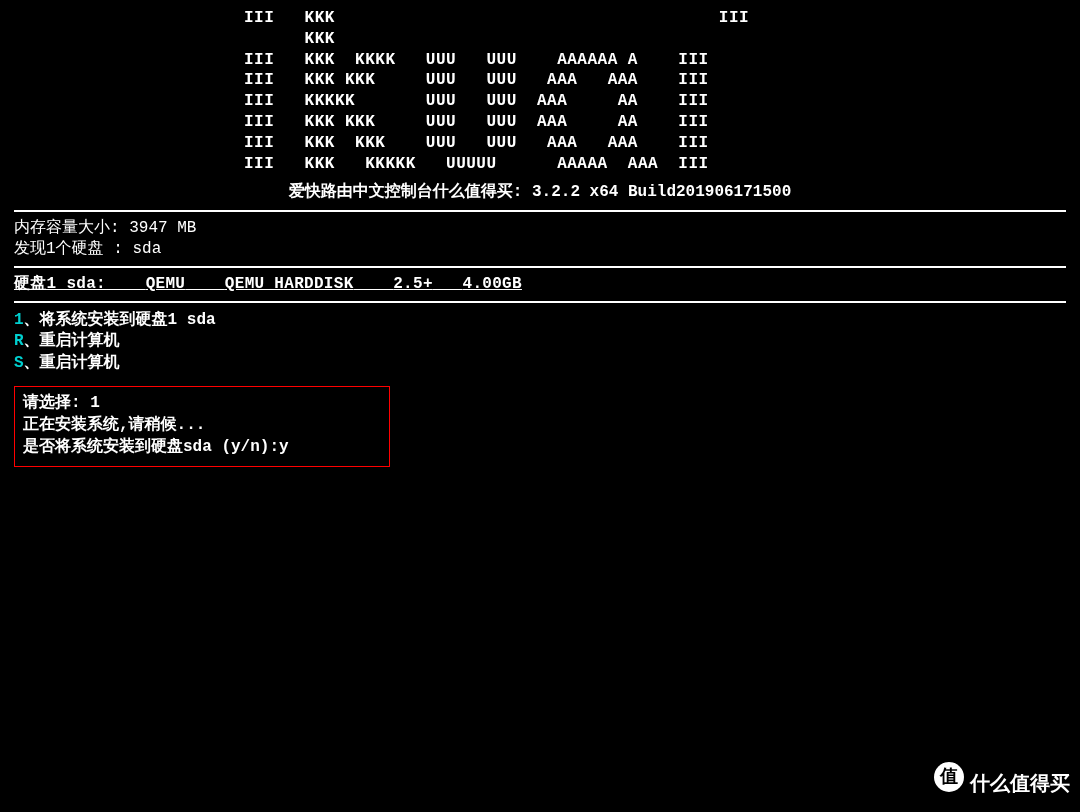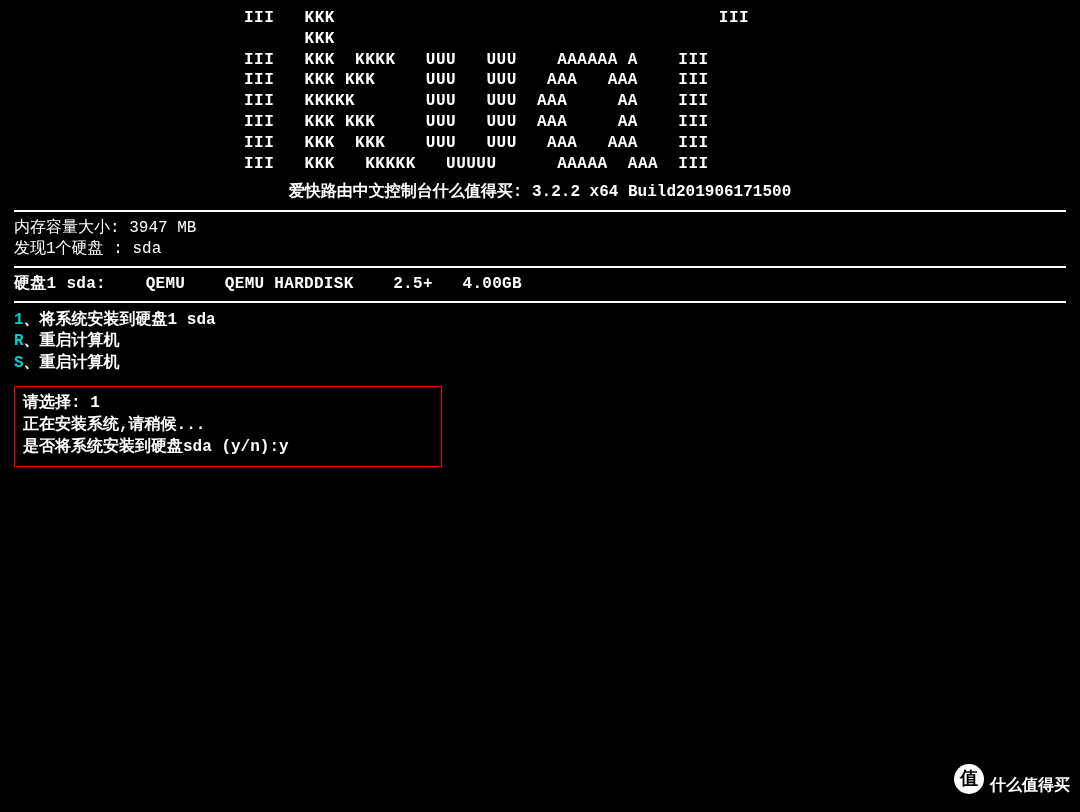--- a/index.html
+++ b/index.html
@@ -42,36 +42,37 @@
       margin: 3px 0;
     }
     .info-block {
       padding: 3px 0;
       font-weight: normal;
     }
     .disk-line {
       padding: 3px 0;
       font-weight: bold;
       letter-spacing: 0.3px;
+      text-decoration: underline;
     }
     .menu {
       padding: 4px 0;
       font-weight: bold;
     }
     .menu-item {
       line-height: 1.35;
     }
     .menu-key {
       color: #00d0d0;
     }
     .prompt-box {
       border: 1.5px solid #ff0000;
       padding: 6px 8px 8px 8px;
       margin-top: 8px;
-      width: 428px;
+      width: 376px;
       font-weight: bold;
     }
     .prompt-line {
       line-height: 1.35;
     }
     .watermark {
       position: absolute;
       bottom: 16px;
       right: 10px;
       display: flex;
@@ -86,21 +87,21 @@
       color: #000;
       display: flex;
       align-items: center;
       justify-content: center;
       font-family: "SimHei", sans-serif;
       font-size: 18px;
       font-weight: bold;
     }
     .watermark-text {
       font-family: "SimHei", "Microsoft YaHei", sans-serif;
-      font-size: 16px;
+      font-size: 20px;
       font-weight: bold;
       color: #fff;
       margin-top: 13px;
     }
   </style>
 </head>
 <body>
 
 <div class="terminal">
 

